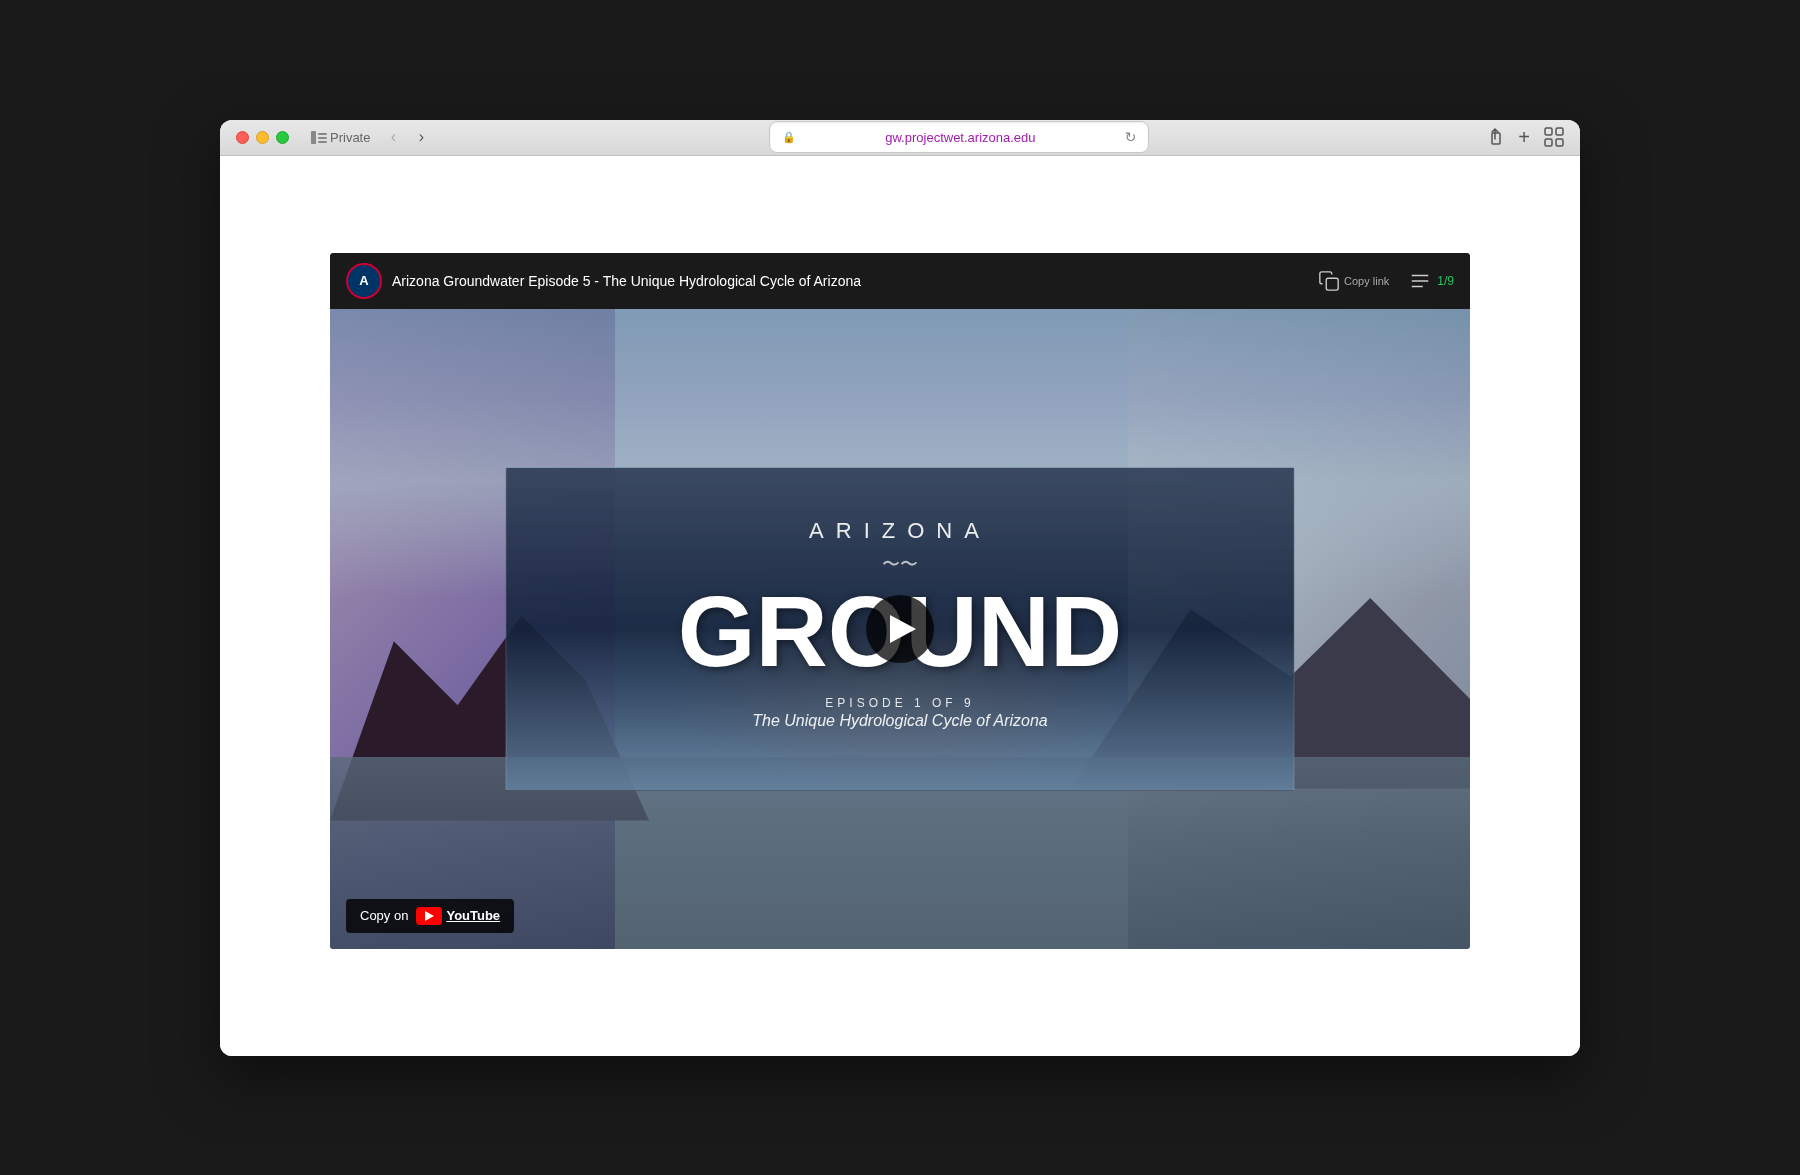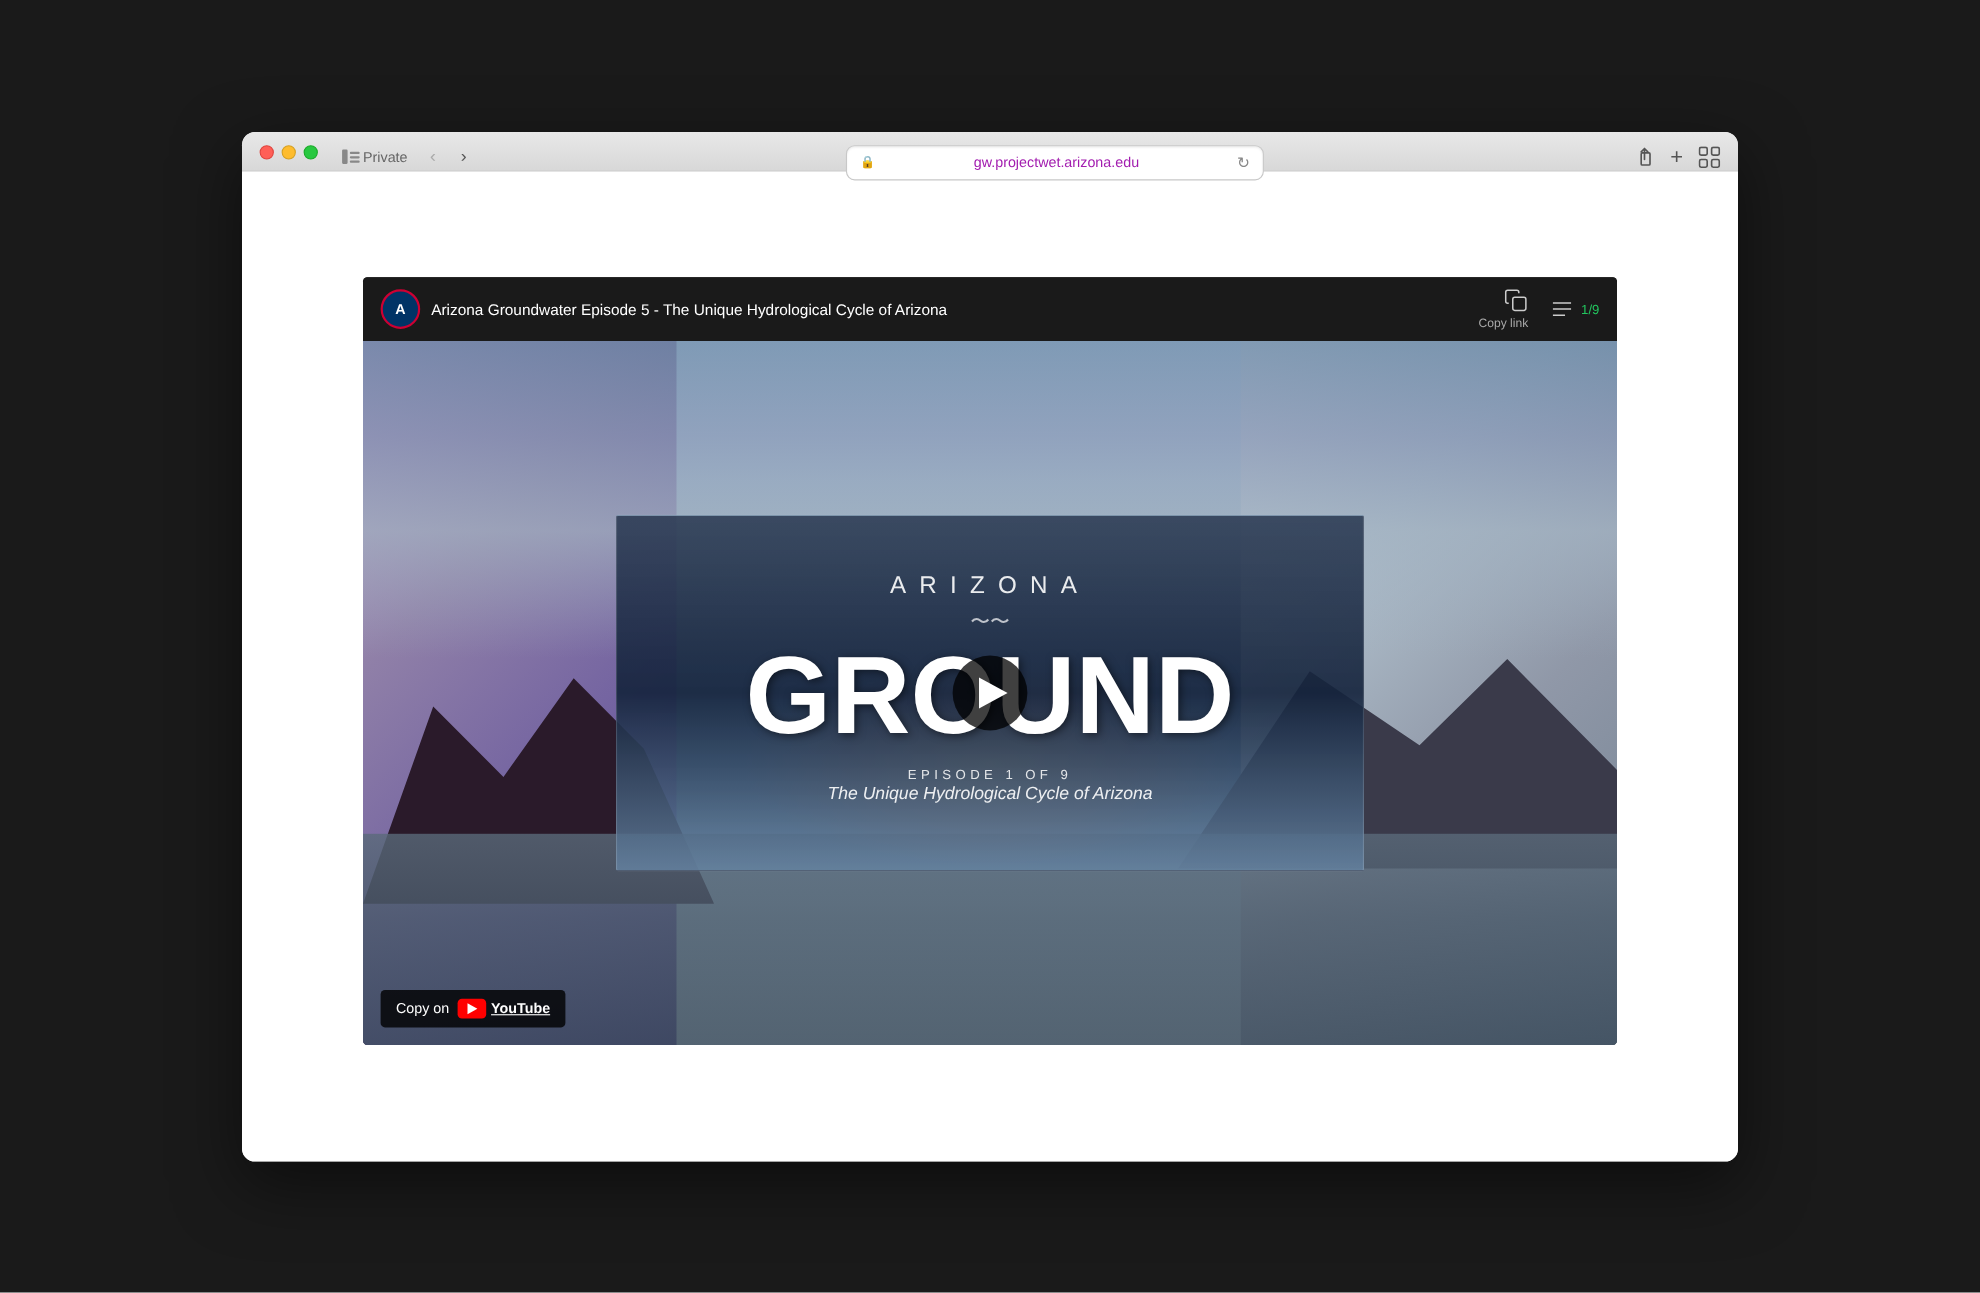--- a/index.html
+++ b/index.html
@@ -18,21 +18,21 @@
       background: #f0f0f0;
       border-radius: 12px;
       box-shadow: 0 20px 60px rgba(0,0,0,0.5);
       overflow: hidden;
     }
 
     .browser-titlebar {
       background: linear-gradient(180deg, #e8e8e8 0%, #d8d8d8 100%);
       padding: 12px 16px;
       display: flex;
-      align-items: flex-start;
+      align-items: center;
       gap: 12px;
       border-bottom: 1px solid #c0c0c0;
       height: 36px;
     }
 
     .traffic-lights {
       display: flex;
       gap: 7px;
       align-items: center;
     }
@@ -210,22 +210,22 @@
 
     .video-header-actions {
       display: flex;
       align-items: center;
       gap: 20px;
       margin-left: auto;
     }
 
     .copy-link-btn {
       display: flex;
-      flex-direction: column;
-      align-items: flex-end;
+      flex-direction: row;
+      align-items: center;
       gap: 4px;
       cursor: pointer;
     }
 
     .copy-link-label {
       color: #aaa;
       font-size: 11px;
     }
 
     .playlist-icon {
@@ -330,21 +330,21 @@
       background: linear-gradient(180deg, #6080a0 0%, #8090b0 30%, #a0b0c0 60%, transparent 100%);
       opacity: 0.7;
     }
 
     
     .video-card {
       position: absolute;
       top: 50%;
       left: 50%;
       transform: translate(-50%, -50%);
-      width: 680px;
+      width: 789px;
       background: linear-gradient(180deg, rgba(40,55,80,0.85) 0%, rgba(20,35,60,0.9) 50%, rgba(100,130,160,0.85) 100%);
       border: 1px solid rgba(255,255,255,0.15);
       border-radius: 2px;
       padding: 50px 60px 60px;
       text-align: center;
     }
 
     .card-arizona {
       color: rgba(255,255,255,0.9);
       font-size: 22px;

